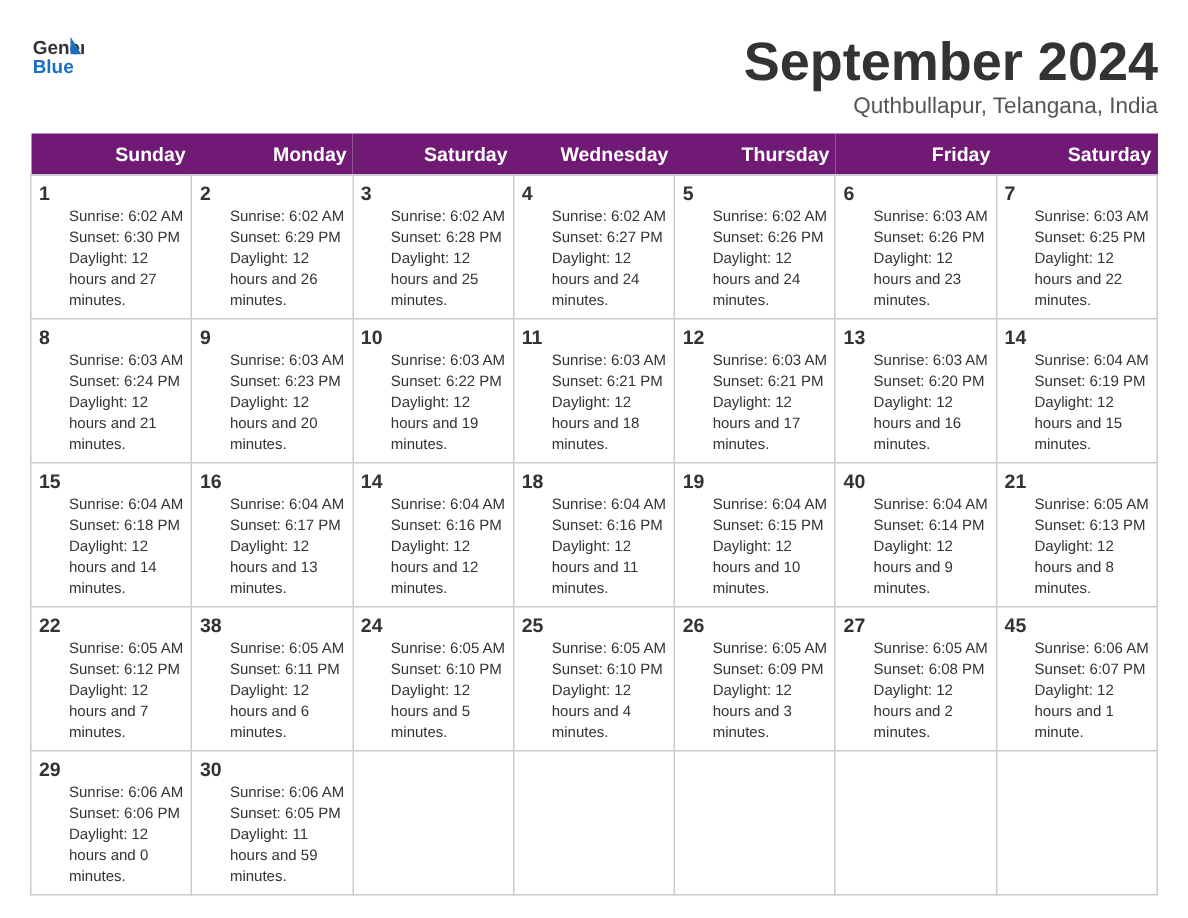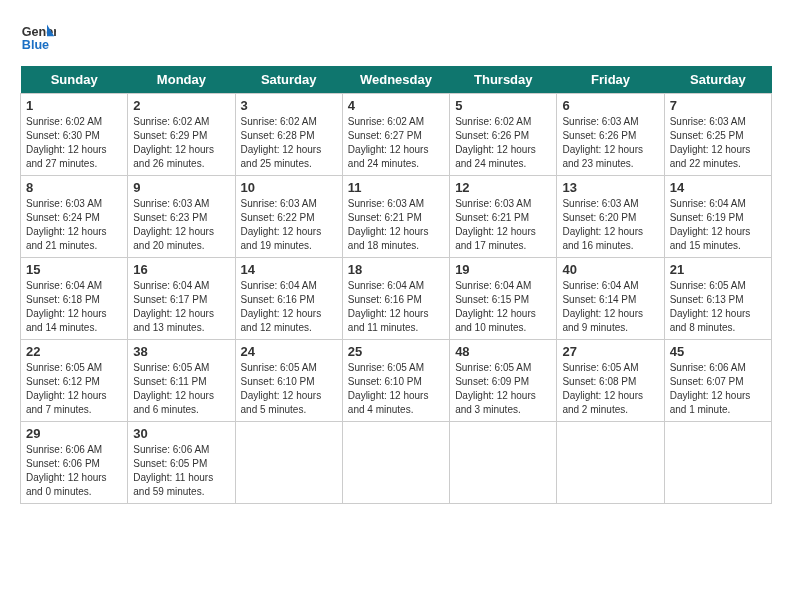--- a/index.html
+++ b/index.html
@@ -36,24 +36,24 @@
     .subtitle {
       font-size: 15px;
       color: #555;
     }
     table {
       width: 100%;
       border-collapse: collapse;
       font-size: 11px;
     }
     thead tr th {
-      background-color: #0f766e;
+      background-color: #701a75;
       color: #fff;
       padding: 6px 4px;
-      text-align: center;
+      text-align: right;
       font-size: 13px;
       font-weight: bold;
     }
     tbody tr td {
       border: 1px solid #ccc;
       vertical-align: top;
       padding: 4px 5px;
       width: calc(100% / 7);
       height: 80px;
       color: #333;
@@ -61,39 +61,44 @@
     .day-num {
       font-size: 13px;
       font-weight: bold;
       display: block;
       margin-bottom: 2px;
     }
     .day-info {
       font-size: 10px;
       line-height: 1.4;
       color: #333;
+      margin-left: 20px;
     }
     .empty-cell {
       background: #f9f9f9;
     }
     tbody tr:nth-child(odd) td {
       background: #fff;
     }
   </style>
 </head>
 <body>
 
 <div class="header">
   <div class="logo">
     <svg class="logo-icon" viewBox="0 0 40 40">
       <text x="2" y="18" font-size="14" font-weight="bold" fill="#333">General</text>
       <text x="2" y="32" font-size="14" font-weight="bold" fill="#1a6fc4">Blue</text>
       <polygon points="30,5 38,18 30,18" fill="#1a6fc4"></polygon>
     </svg>
   </div>
+  <div class="title-block">
+    <div class="month-title">September 2024</div>
+    <div class="subtitle">Quthbullapur, Telangana, India</div>
+  </div>
 </div>
 
 <table>
   <thead>
     <tr>
       <th>Sunday</th>
       <th>Monday</th>
       <th>Saturday</th>
       <th>Wednesday</th>
       <th>Thursday</th>
@@ -257,21 +262,21 @@
           Sunrise: 6:05 AM<br>Sunset: 6:10 PM<br>Daylight: 12 hours and 5 minutes.
         </div>
       </td>
       <td>
         <span class="day-num">25</span>
         <div class="day-info">
           Sunrise: 6:05 AM<br>Sunset: 6:10 PM<br>Daylight: 12 hours and 4 minutes.
         </div>
       </td>
       <td>
-        <span class="day-num">48</span>
+        <span class="day-num">26</span>
         <div class="day-info">
           Sunrise: 6:05 AM<br>Sunset: 6:09 PM<br>Daylight: 12 hours and 3 minutes.
         </div>
       </td>
       <td>
         <span class="day-num">27</span>
         <div class="day-info">
           Sunrise: 6:05 AM<br>Sunset: 6:08 PM<br>Daylight: 12 hours and 2 minutes.
         </div>
       </td>

